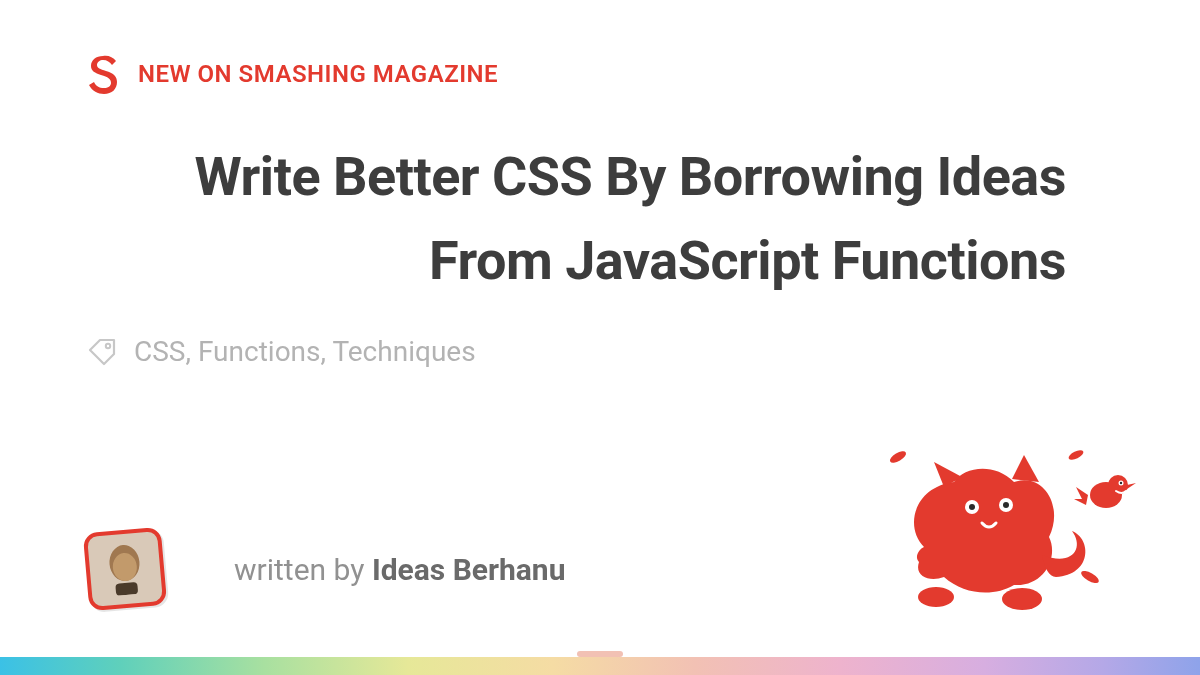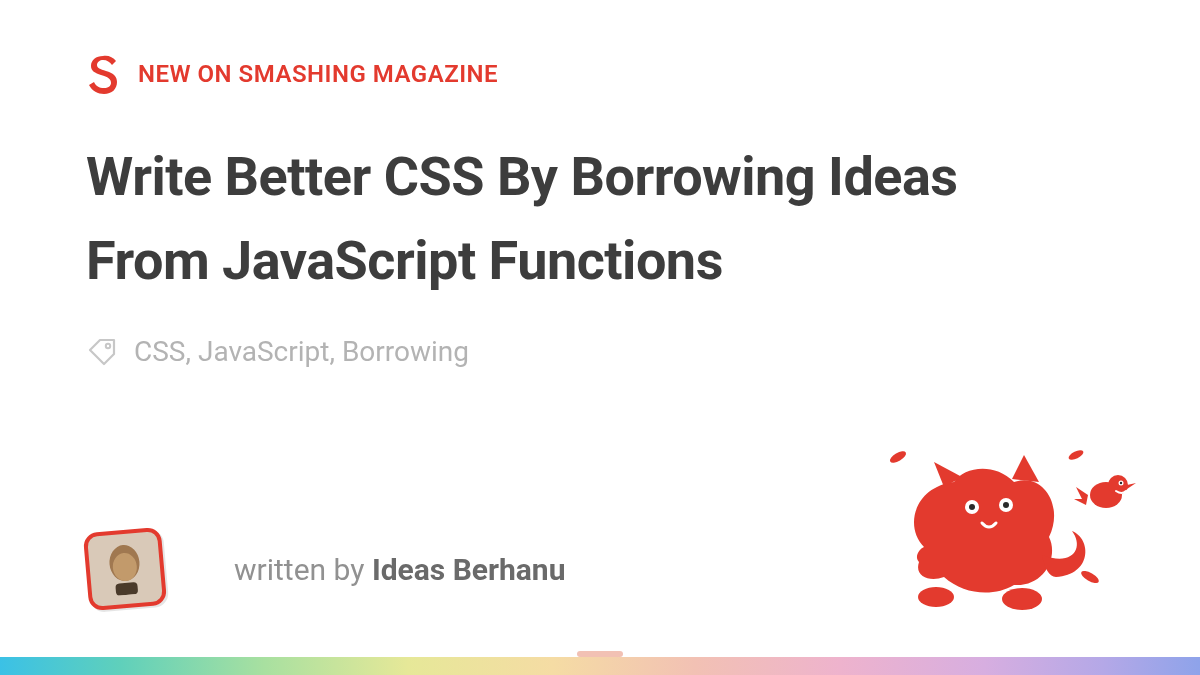--- a/index.html
+++ b/index.html
@@ -1,21 +1,21 @@
 <!DOCTYPE html>
 <html><head>
 <meta charset="utf-8">
 <style>
   * { margin: 0; padding: 0; box-sizing: border-box; }
   html, body { width: 1200px; height: 675px; overflow: hidden; font-family: -apple-system, BlinkMacSystemFont, "Segoe UI", Roboto, Helvetica, Arial, sans-serif; background: #fff; }
   .page { position: relative; width: 1200px; height: 675px; }
   .header-row { position: absolute; top: 54px; left: 86px; display: flex; align-items: center; gap: 18px; }
   .smashing-logo { width: 34px; height: 40px; }
   .kicker { color: #e33a2e; font-size: 24px; font-weight: 600; letter-spacing: 0.5px; }
-  .title { position: absolute; top: 135px; left: 86px; width: 980px; color: #3d3d3d; font-size: 54px; font-weight: 700; line-height: 1.55; letter-spacing: -0.5px; }
+  .title { position: absolute; top: 135px; left: 86px; width: 980px; color: #3d3d3d; font-size: 54px; font-weight: 700; line-height: 1.55; letter-spacing: -0.5px; text-align: right; }
   .tags-row { position: absolute; top: 335px; left: 86px; display: flex; align-items: center; gap: 16px; }
   .tag-icon { width: 32px; height: 32px; }
   .tags-text { color: #b3b3b3; font-size: 28px; font-weight: 400; }
   .author-row { position: absolute; top: 530px; left: 86px; display: flex; align-items: center; gap: 22px; }
   .avatar-frame { width: 78px; height: 78px; border: 4px solid #e33a2e; border-radius: 14px; transform: rotate(-5deg); overflow: hidden; box-shadow: 2px 2px 0 rgba(0,0,0,0.1); background:#d9c9b8; display:flex; align-items:center; justify-content:center; }
   .avatar-head { width: 42px; height: 52px; }
   .byline-prefix { color: #919191; font-size: 30px; font-weight: 400; margin-left: 48px; }
   .byline-name { color: #6a6a6a; font-size: 30px; font-weight: 700; }
   .mascot { position: absolute; right: 56px; bottom: 58px; width: 280px; height: 190px; }
   .mascot svg { width: 100%; height: 100%; }
@@ -37,21 +37,21 @@
     <div class="kicker">NEW ON SMASHING MAGAZINE</div>
   </div>
 
   <h1 class="title">Write Better CSS By Borrowing Ideas From JavaScript Functions</h1>
 
   <div class="tags-row">
     <svg class="tag-icon" viewBox="0 0 32 32">
       <path fill="none" stroke="#c7c7c7" stroke-width="2.2" stroke-linejoin="round" stroke-linecap="round" d="M4 14 L14 4 L28 4 L28 18 L18 28 L4 14 Z"></path>
       <circle cx="22" cy="10" r="2.2" fill="none" stroke="#c7c7c7" stroke-width="2"></circle>
     </svg>
-    <div class="tags-text">CSS, JavaScript, Borrowing</div>
+    <div class="tags-text">CSS, Functions, Techniques</div>
   </div>
 
   <div class="author-row">
     <div class="avatar-frame">
       <svg class="avatar-head" viewBox="0 0 42 52">
         <ellipse cx="21" cy="20" rx="15" ry="18" fill="#a07850"></ellipse>
         <ellipse cx="21" cy="24" rx="12" ry="14" fill="#c29a6b"></ellipse>
         <rect x="10" y="40" width="22" height="12" rx="4" fill="#4a3a2a"></rect>
       </svg>
     </div>

